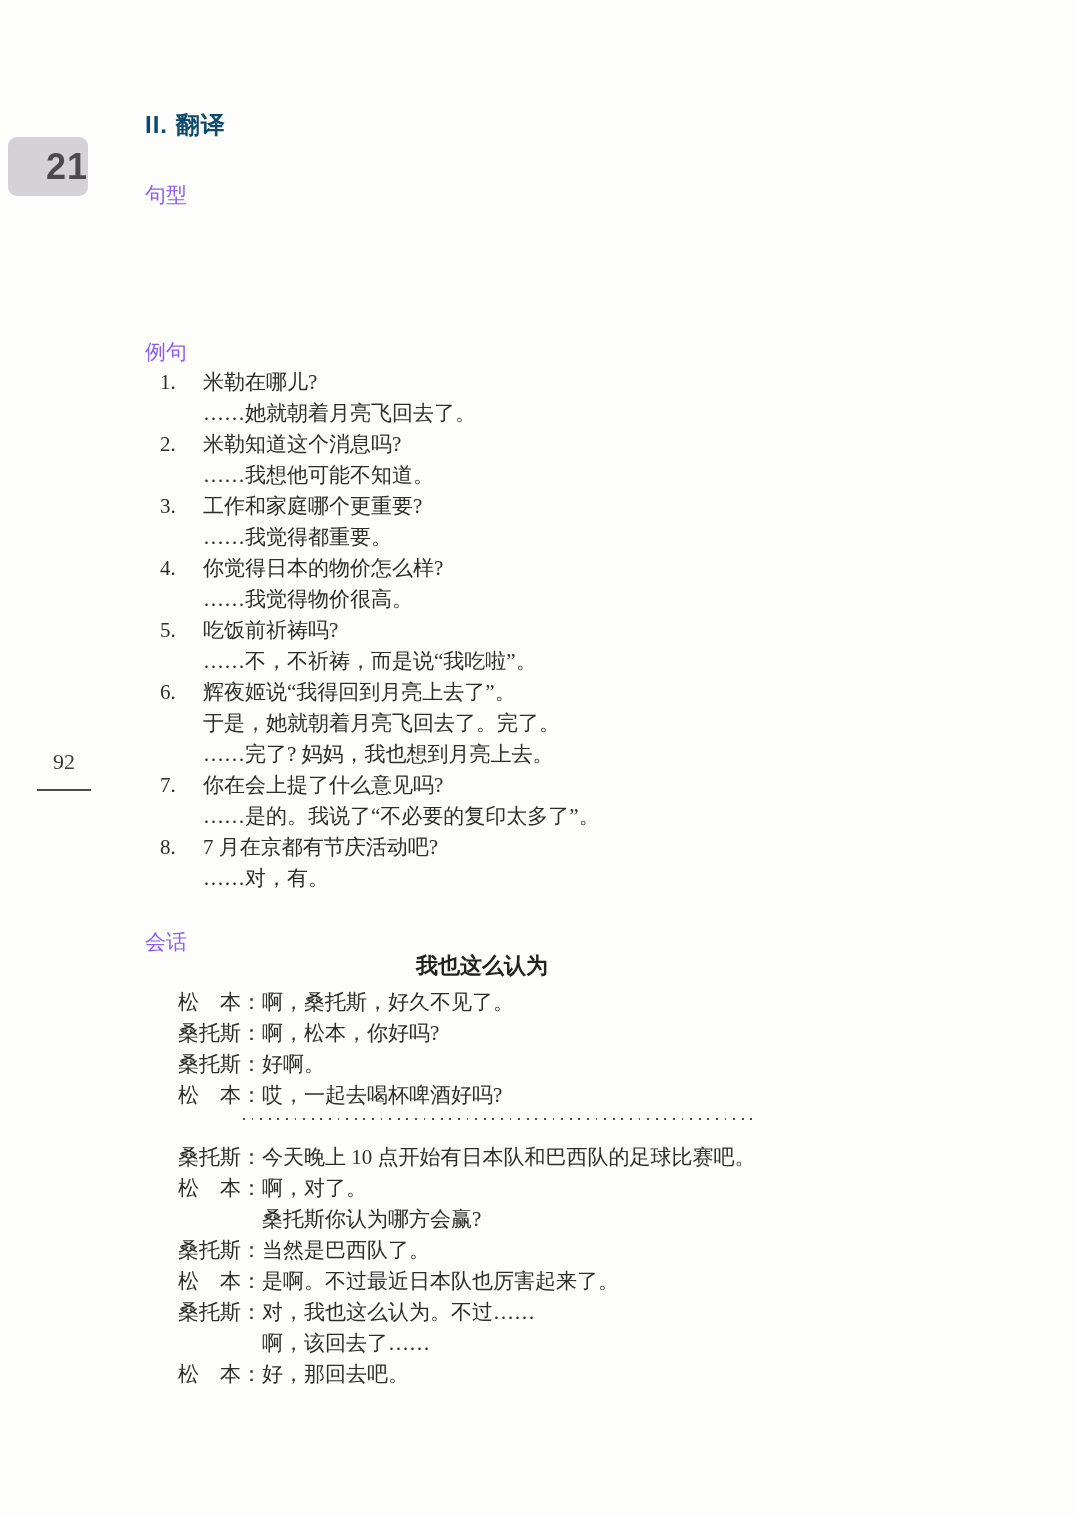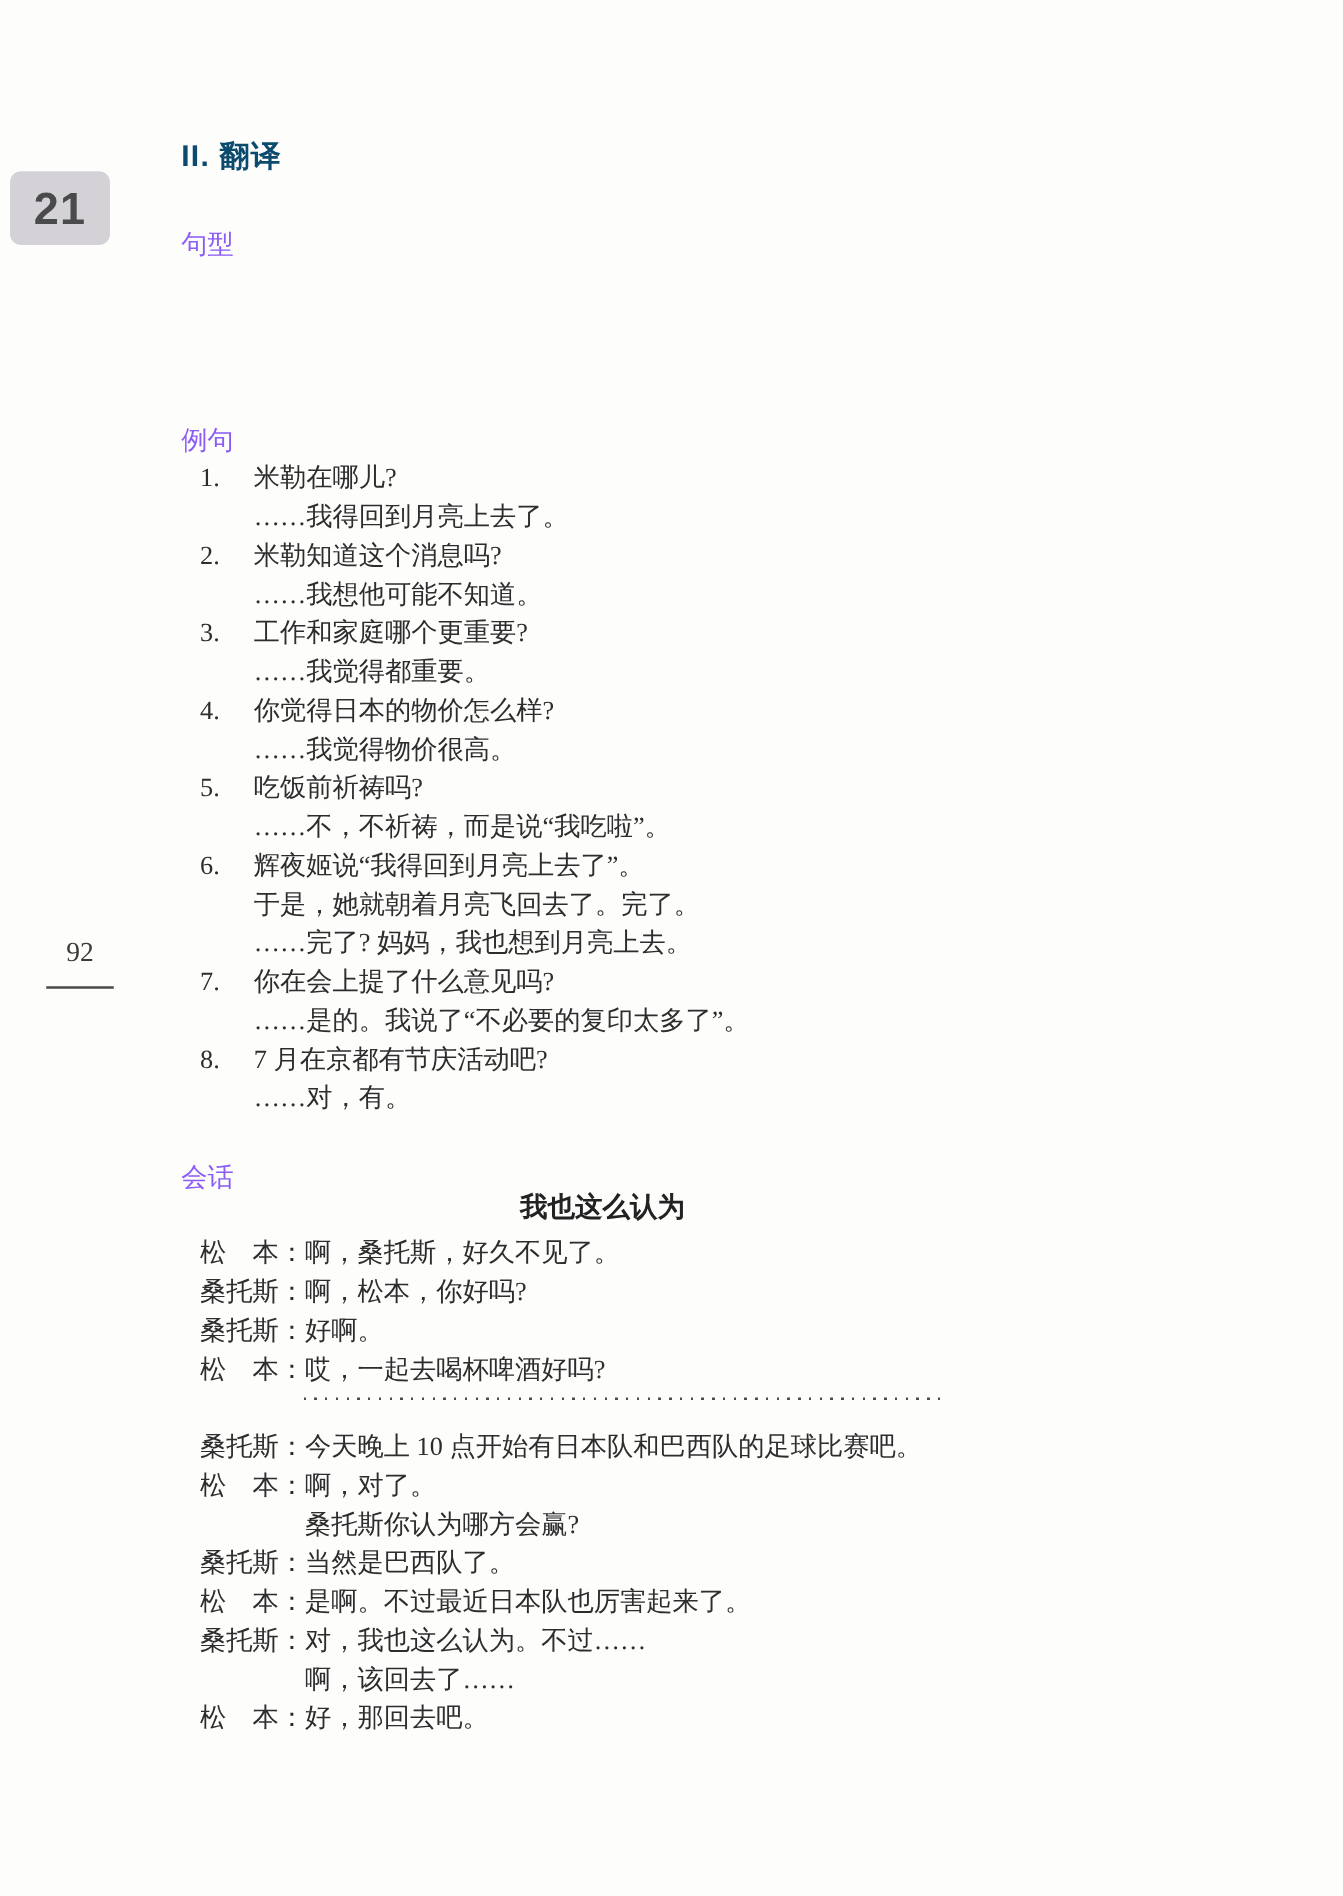--- a/index.html
+++ b/index.html
@@ -12,21 +12,21 @@
     font-family:"Liberation Serif","DejaVu Serif",serif;
     font-size:21px;
     overflow:hidden;
   }
   
   .chapter-tab{
     position:absolute;left:8px;top:137px;
     width:80px;height:59px;
     background:#d4d2d6;
     border-radius:9px;
-    display:flex;align-items:center;justify-content:center;
+    display:flex;align-items:center;justify-content:flex-end;
     font-family:"Liberation Sans","DejaVu Sans",sans-serif;
     font-size:36px;font-weight:600;color:#4a4a4d;
     letter-spacing:1px;
   }
   
   .main-heading{
     position:absolute;left:145px;top:109px;
     font-family:"Liberation Sans","DejaVu Sans",sans-serif;
     font-size:24px;font-weight:bold;color:#0c4a6e;
     letter-spacing:1px;
@@ -57,21 +57,21 @@
   }
   
   .conv-title{
     position:absolute;left:145px;top:951px;width:674px;
     text-align:center;
     font-family:"Liberation Sans","DejaVu Sans",sans-serif;
     font-size:22px;font-weight:bold;color:#222;
   }
   .dialogue{position:absolute;left:160px;top:987px;}
   .dlg-row{height:31px;line-height:31px;white-space:nowrap;}
-  .dlg-speaker{display:inline-block;width:63px;}
+  .dlg-speaker{display:inline-block;width:63px;margin-left:18px;}
   .dlg-colon{display:inline-block;width:21px;}
   .dotted-divider{
     height:2px;width:512px;
     margin:7px 0 22px 83px;
     background:repeating-linear-gradient(to right,#4c4c4c 0,#4c4c4c 1.8px,transparent 1.8px,transparent 8.6px);
   }
 </style>
 </head>
 <body>
 
@@ -83,21 +83,21 @@
 
   <div class="main-heading">II. 翻译</div>
 
   <div class="section-label" id="label-juxing">句型</div>
 
 
   <div class="section-label" id="label-lijv">例句</div>
 
   <div class="num-list" id="lijv-list">
     <div class="nl-line"><span class="nl-num">1.</span><span>米勒在哪儿?</span></div>
-    <div class="nl-line nl-cont">……我得回到月亮上去了。</div>
+    <div class="nl-line nl-cont">……她就朝着月亮飞回去了。</div>
     <div class="nl-line"><span class="nl-num">2.</span><span>米勒知道这个消息吗?</span></div>
     <div class="nl-line nl-cont">……我想他可能不知道。</div>
     <div class="nl-line"><span class="nl-num">3.</span><span>工作和家庭哪个更重要?</span></div>
     <div class="nl-line nl-cont">……我觉得都重要。</div>
     <div class="nl-line"><span class="nl-num">4.</span><span>你觉得日本的物价怎么样?</span></div>
     <div class="nl-line nl-cont">……我觉得物价很高。</div>
     <div class="nl-line"><span class="nl-num">5.</span><span>吃饭前祈祷吗?</span></div>
     <div class="nl-line nl-cont">……不，不祈祷，而是说“我吃啦”。</div>
     <div class="nl-line"><span class="nl-num">6.</span><span>辉夜姬说“我得回到月亮上去了”。</span></div>
     <div class="nl-line nl-cont">于是，她就朝着月亮飞回去了。完了。</div>

